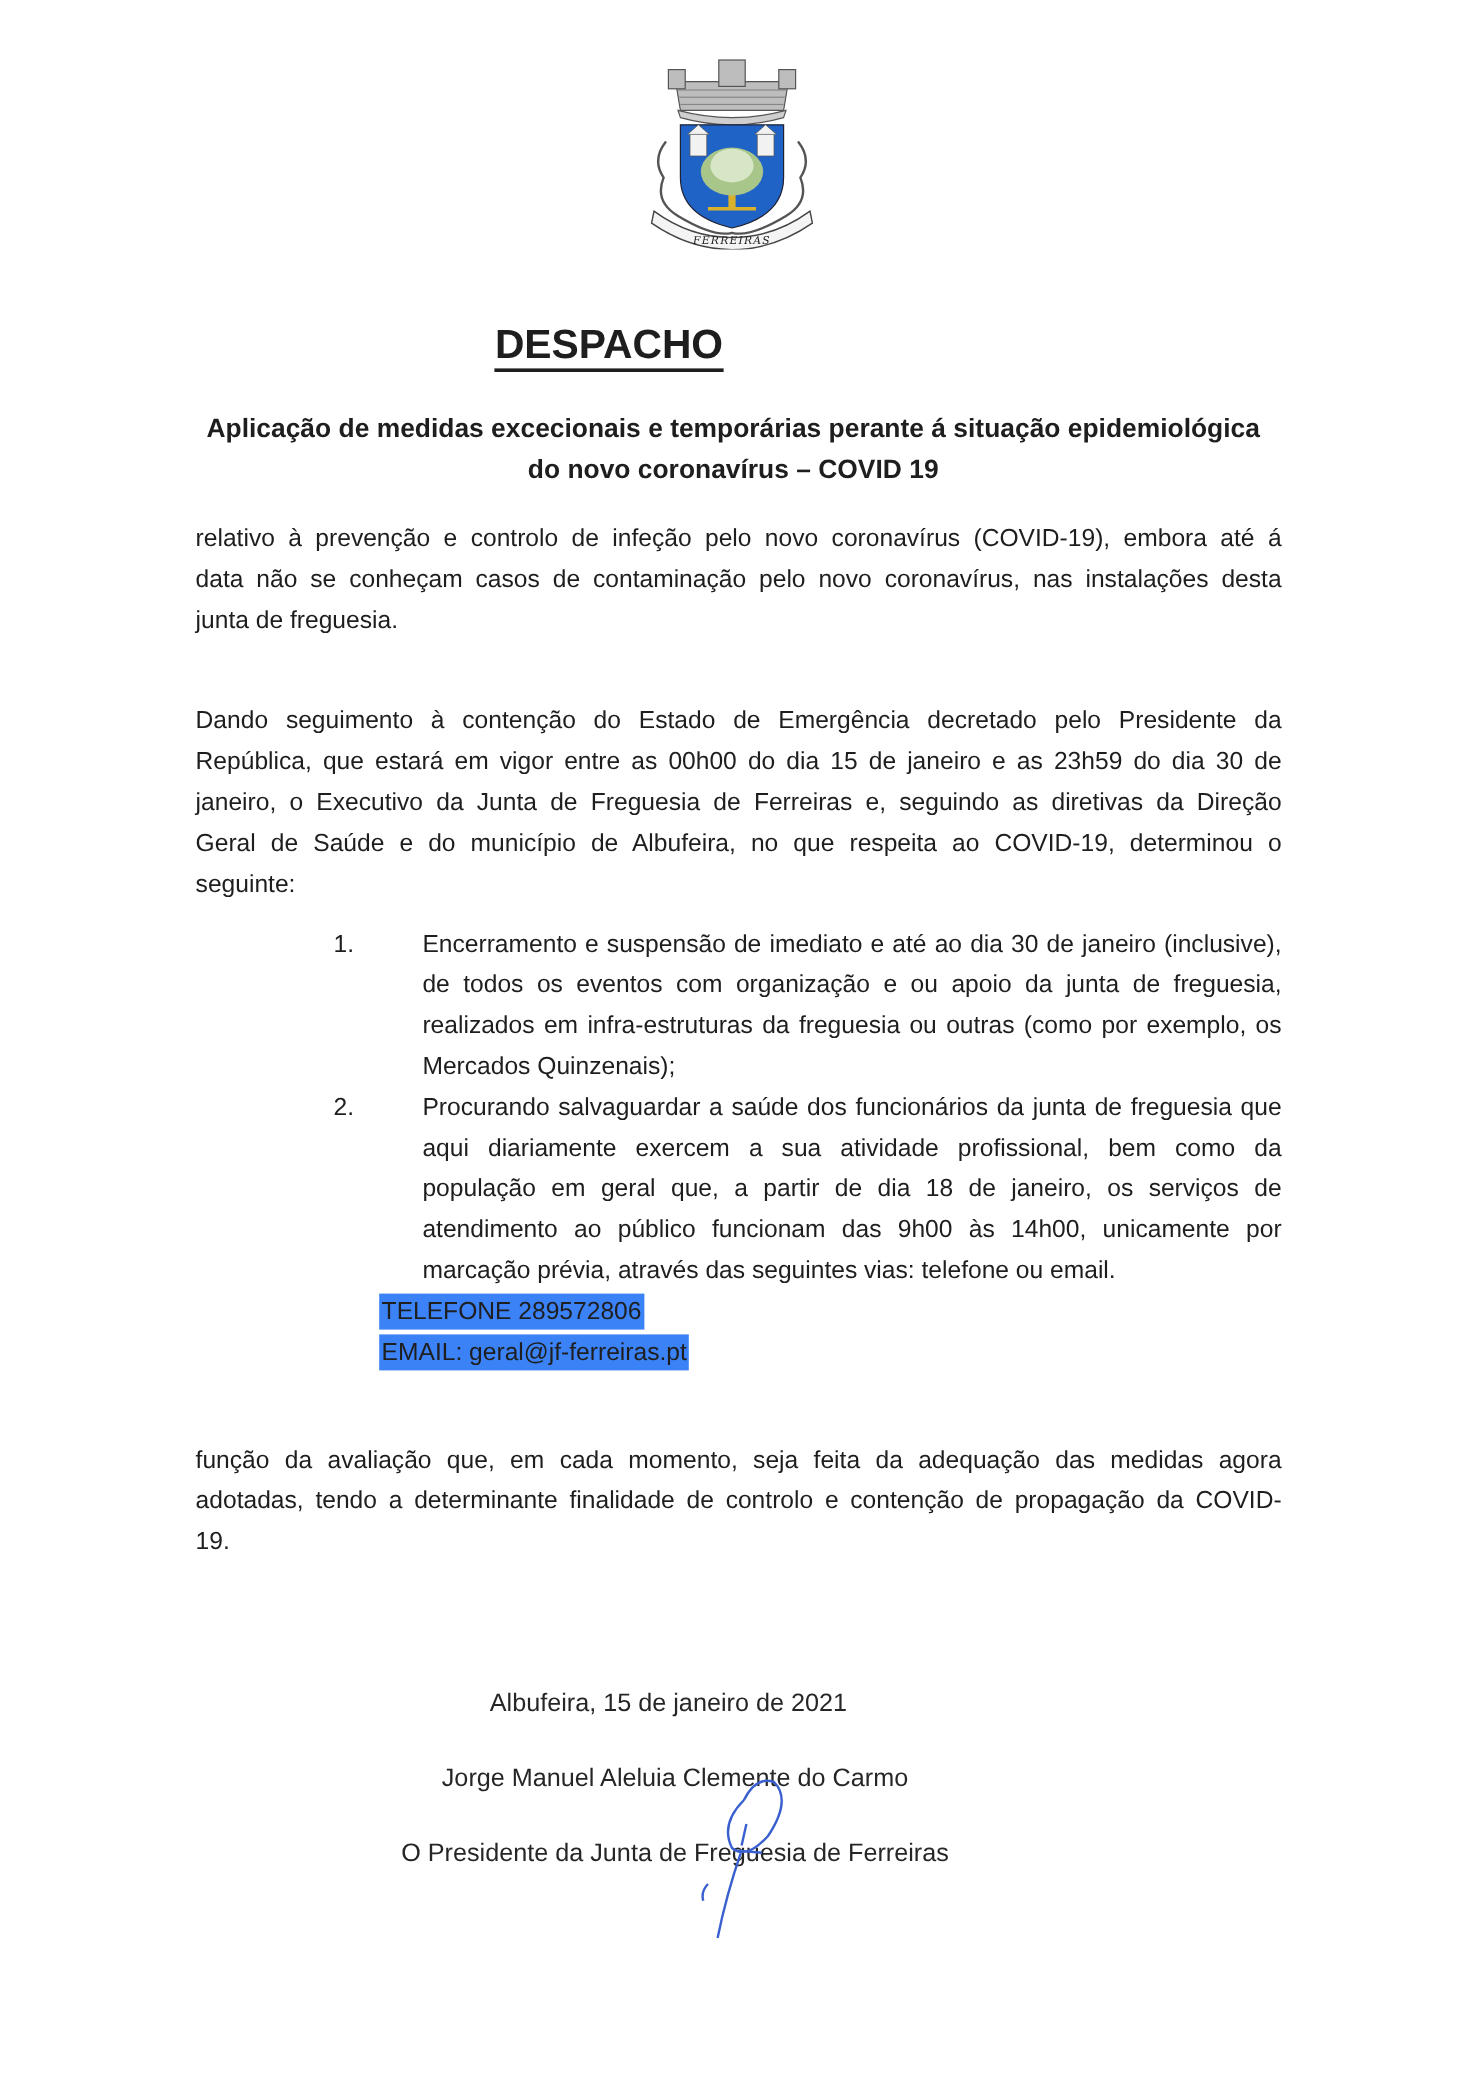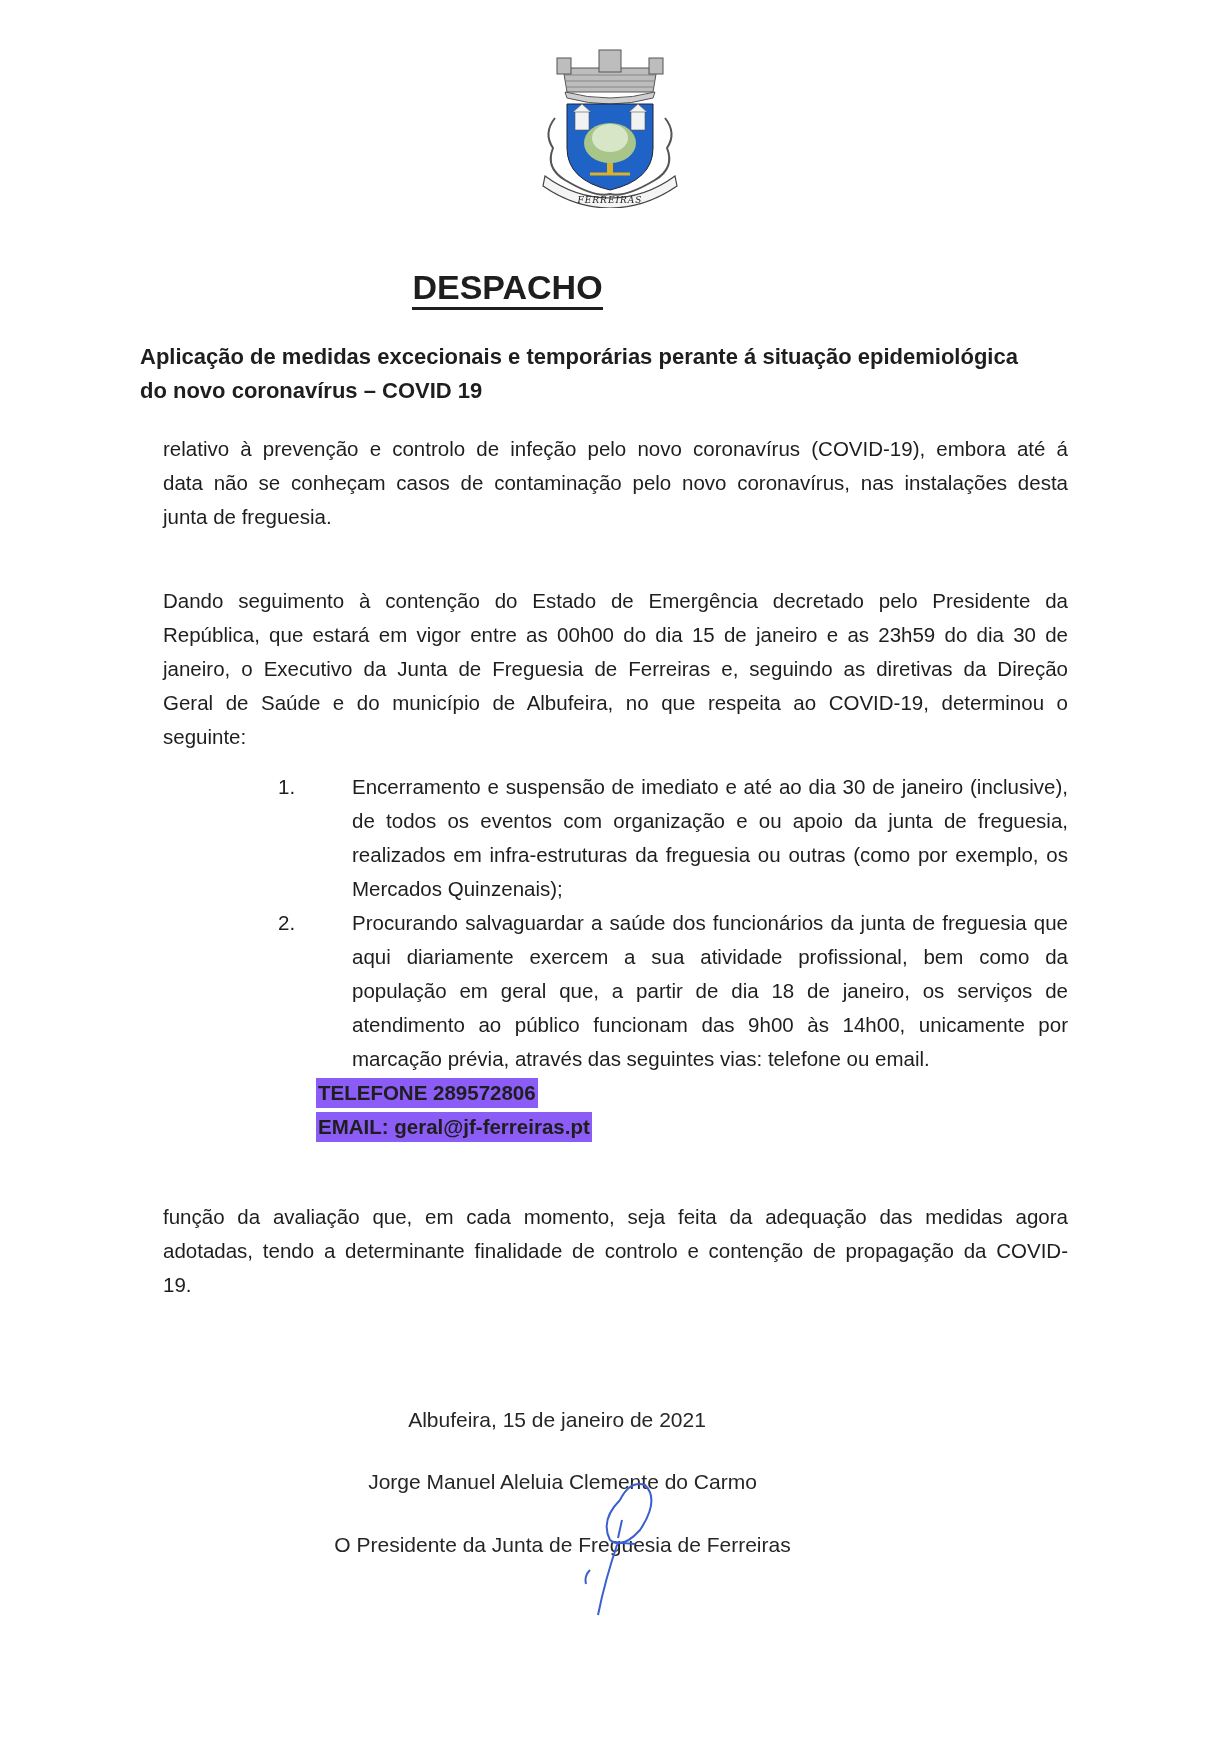--- a/index.html
+++ b/index.html
@@ -2,34 +2,34 @@
 <html><head>
 <meta charset="utf-8">
 <style>
   html, body { margin: 0; padding: 0; background: #ffffff; }
   body { width: 1222px; height: 1746px; position: relative; overflow: hidden;
          font-family: "Liberation Sans", "DejaVu Sans", sans-serif; color: #1e1e1e; }
   .crest { position: absolute; left: 535px; top: 48px; width: 150px; height: 160px; }
   .title { position: absolute; left: 0; width: 1015px; top: 268px; text-align: center;
            font-size: 34px; font-weight: bold; letter-spacing: 0px; }
   .title span { border-bottom: 3px solid #1e1e1e; padding-bottom: 1px; font-family: "Liberation Sans Narrow","Liberation Sans", sans-serif; }
-  .subtitle { position: absolute; left: 140px; width: 942px; top: 340px; 
+  .subtitle { position: absolute; left: 140px; width: 942px; top: 340px; text-align: center;
               font-size: 22px; font-weight: bold; line-height: 34px; }
   .para { position: absolute; left: 163px; width: 905px; font-size: 20.5px; line-height: 34px;
           text-align: justify; text-align-last: left; }
   .para .line { display: block; text-align: justify; text-align-last: justify; white-space: nowrap; }
   .para .line.last { text-align-last: left; }
   .p1 { top: 432px; }
   .p2 { top: 584px; }
   .list { position: absolute; left: 278px; width: 790px; top: 770px; font-size: 20.5px; line-height: 34px; }
   .item { position: relative; padding-left: 38px; }
   .item .num { position: absolute; left: 0; top: 0; }
   .item .line { display: block; text-align: justify; text-align-last: justify; white-space: nowrap; margin-left: 36px; }
   .item .line.last { text-align-last: left; }
-  .hl { display: inline-block; background: #8b5cf6; font-weight: bold; padding: 0 2px; line-height: 30px; margin-top: 2px; }
+  .hl { display: inline-block; background: #3b82f6; font-weight: normal; padding: 0 2px; line-height: 30px; margin-top: 2px; }
   .p3 { top: 1200px; }
   .sign { position: absolute; left: 0; width: 1125px; text-align: center; font-size: 21px; color: #262626; }
   .sign-place { top: 1408px; left: 0px; width: 1114px; }
   .sign-name { top: 1470px; }
   .sign-role { top: 1533px; }
   .signature { position: absolute; left: 560px; top: 1460px; width: 110px; height: 160px; }
 </style>
 </head>
 <body>
 

